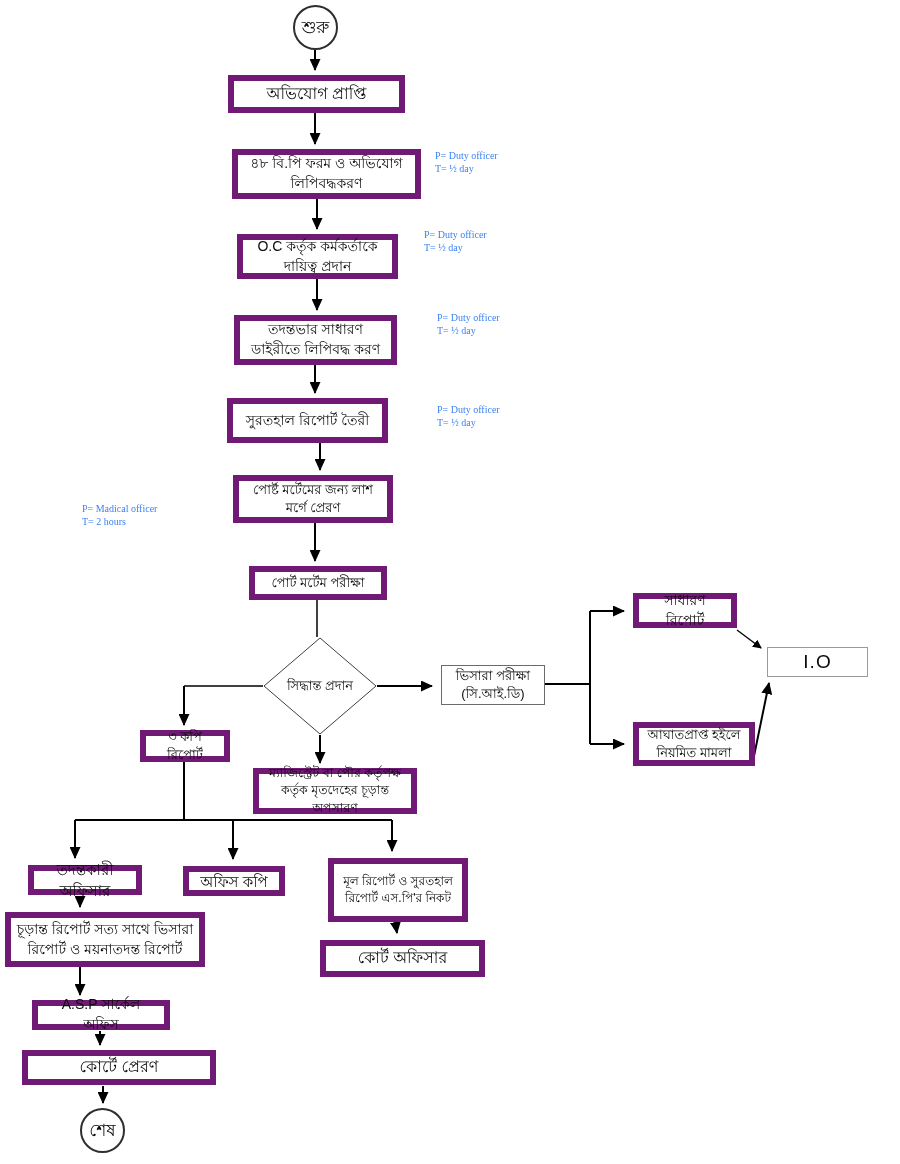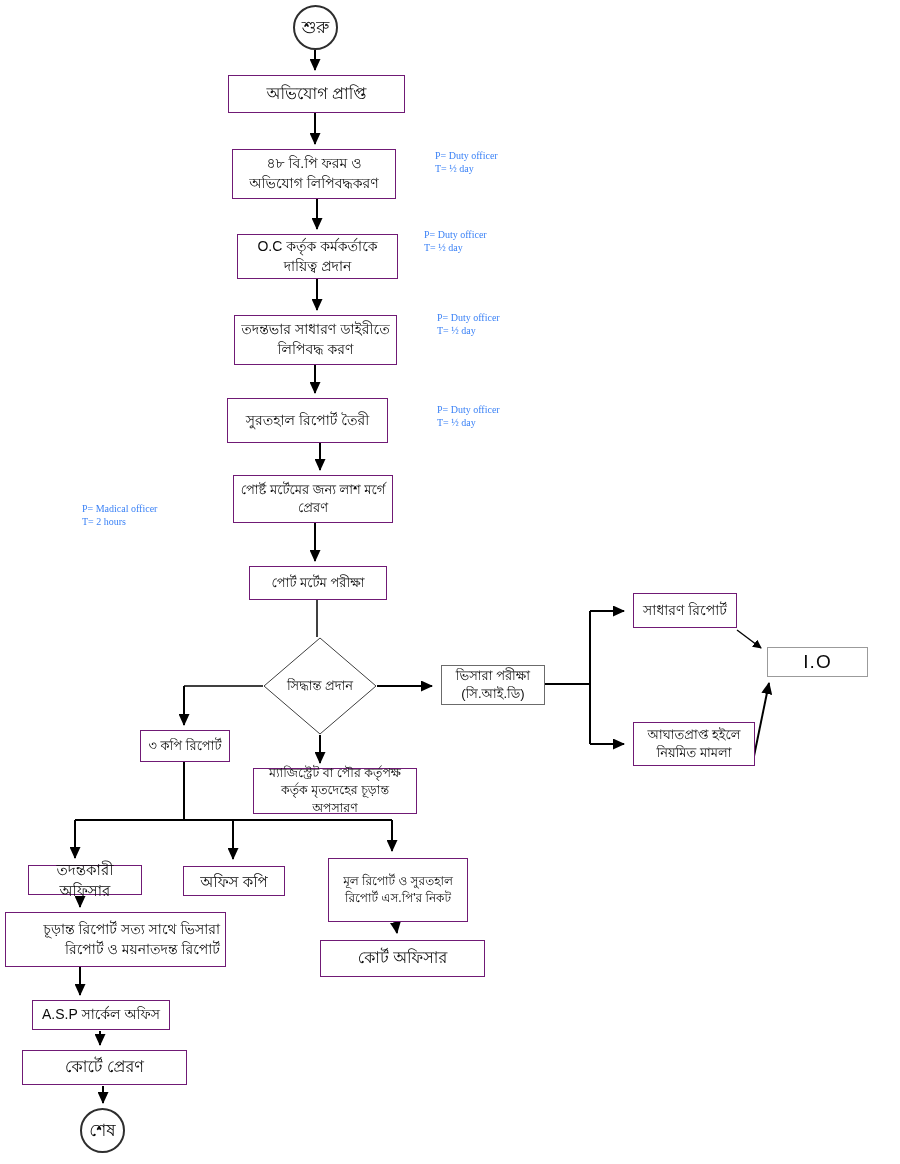--- a/index.html
+++ b/index.html
@@ -3,21 +3,21 @@
 <meta charset="utf-8">
 <style>
   html,body{margin:0;padding:0;background:#ffffff;}
   #canvas{
     position:relative;width:900px;height:1164px;background:#ffffff;overflow:hidden;
     font-family:"Liberation Sans",sans-serif;color:#111111;
   }
   #connectors{position:absolute;left:0;top:0;z-index:1;}
   .node{
     position:absolute;z-index:2;box-sizing:border-box;background:#ffffff;
-    border:1px solid #701a75;display:flex;align-items:center;justify-content:center;
+    border:6px solid #701a75;display:flex;align-items:center;justify-content:center;
     text-align:center;font-size:14px;line-height:1.4;padding:2px 5px;color:#0a0a0a;
   }
   .circle{border-radius:50%;border:2px solid #2e2e2e;font-size:17px;}
   .noborder{border:none;background:transparent;z-index:3;}
   .note{
     position:absolute;z-index:2;font-size:10px;line-height:1.34;color:#3b82f6;
     font-family:Liberation Serif, serif;white-space:nowrap;
   }
   .io{border:1px solid #9b9b9b;font-size:19px;letter-spacing:1px;}
   .gray-border{border:1px solid #6b6b6b;}
@@ -66,21 +66,21 @@
       <line x1="103" y1="1086" x2="103" y2="1103" marker-end="url(#ah)"></line>
       <line x1="393" y1="906" x2="397" y2="933" marker-end="url(#ah)"></line>
     </g>
     <polygon points="320,638 376,686 320,734 264,686" fill="#ffffff" stroke="#3f3f3f" stroke-width="1"></polygon>
   </svg>
 
   <div class="node circle" style="left:293px;top:5px;width:45px;height:45px;text-align:center;">শুরু</div>
 
   <div class="node" style="left:228px;top:75px;width:177px;height:38px;font-size:16px;">অভিযোগ প্রাপ্তি</div>
 
-  <div class="node" style="left:232px;top:149px;width:164px;height:50px;">৪৮ বি.পি ফরম ও অভিযোগ লিপিবদ্ধকরণ</div>
+  <div class="node" style="left:232px;top:149px;width:189px;height:50px;">৪৮ বি.পি ফরম ও অভিযোগ লিপিবদ্ধকরণ</div>
 
   <div class="node" style="left:237px;top:234px;width:161px;height:45px;">O.C কর্তৃক কর্মকর্তাকে দায়িত্ব প্রদান</div>
 
   <div class="node" style="left:234px;top:315px;width:163px;height:50px;">তদন্তভার সাধারণ ডাইরীতে লিপিবদ্ধ করণ</div>
 
   <div class="node" style="left:227px;top:398px;width:161px;height:45px;">সুরতহাল রিপোর্ট তৈরী</div>
 
   <div class="node" style="left:233px;top:475px;width:160px;height:48px;font-size:13px;">পোর্ষ্ট মর্টেমের জন্য লাশ মর্গে প্রেরণ</div>
 
   <div class="node" style="left:249px;top:566px;width:138px;height:34px;font-size:13px;">পোর্ট মর্টেম পরীক্ষা</div>
@@ -98,27 +98,27 @@
   <div class="node" style="left:140px;top:730px;width:90px;height:32px;font-size:13px;">৩ কপি রিপোর্ট</div>
 
   <div class="node" style="left:253px;top:768px;width:164px;height:46px;font-size:12.5px;">ম্যাজিস্ট্রেট বা পৌর কর্তৃপক্ষ কর্তৃক মৃতদেহের চূড়ান্ত অপসারণ</div>
 
   <div class="node" style="left:28px;top:865px;width:114px;height:30px;font-size:15px;">তদন্তকারী অফিসার</div>
 
   <div class="node" style="left:183px;top:866px;width:102px;height:30px;font-size:15px;">অফিস কপি</div>
 
   <div class="node" style="left:328px;top:858px;width:140px;height:64px;font-size:12px;">মূল রিপোর্ট ও সুরতহাল রিপোর্ট এস.পি'র নিকট</div>
 
-  <div class="node" style="left:5px;top:912px;width:221px;height:55px;font-size:14px;text-align:right;">চূড়ান্ত রিপোর্ট সত্য সাথে ভিসারা রিপোর্ট ও ময়নাতদন্ত রিপোর্ট</div>
+  <div class="node" style="left:5px;top:912px;width:200px;height:55px;font-size:14px;">চূড়ান্ত রিপোর্ট সত্য সাথে ভিসারা রিপোর্ট ও ময়নাতদন্ত রিপোর্ট</div>
 
   <div class="node" style="left:320px;top:940px;width:165px;height:37px;font-size:16px;">কোর্ট অফিসার</div>
 
   <div class="node" style="left:32px;top:1000px;width:138px;height:30px;font-size:14px;">A.S.P সার্কেল অফিস</div>
 
-  <div class="node" style="left:22px;top:1050px;width:165px;height:35px;font-size:16px;">কোর্টে প্রেরণ</div>
+  <div class="node" style="left:22px;top:1050px;width:194px;height:35px;font-size:16px;">কোর্টে প্রেরণ</div>
 
   <div class="node circle" style="left:80px;top:1108px;width:45px;height:45px;">শেষ</div>
 
   <div class="note" style="left:435px;top:149px;">
     <div>P= Duty officer</div>
     <div>T= ½ day</div>
   </div>
   <div class="note" style="left:424px;top:228px;">
     <div>P= Duty officer</div>
     <div>T= ½ day</div>

